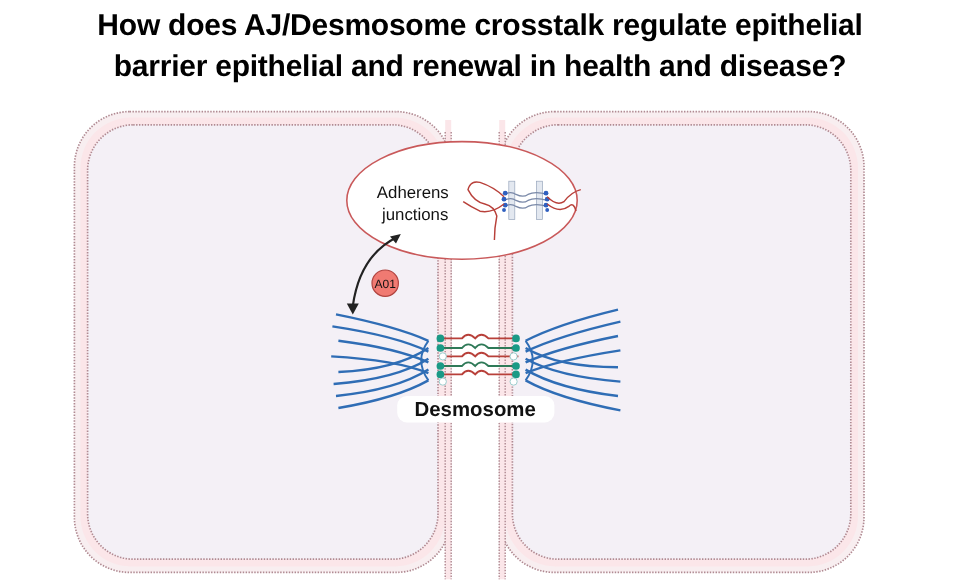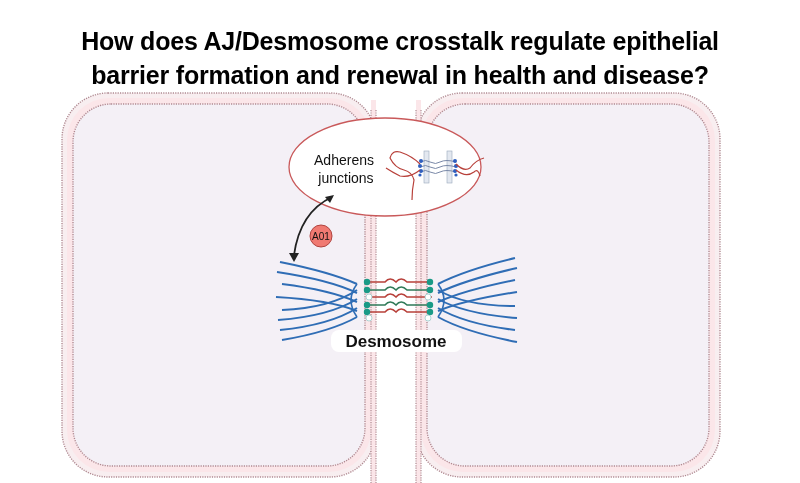--- a/index.html
+++ b/index.html
@@ -1,30 +1,30 @@
 <!DOCTYPE html>
 <html><head>
 <meta charset="utf-8">
 <style>
   html, body { margin: 0; padding: 0; background: #ffffff; }
   body { width: 800px; height: 483px; position: relative; overflow: hidden; font-family: "Liberation Sans", sans-serif; }
   .title {
-    position: absolute; left: 0; top: 24px; width: 800px; text-align: center;
+    position: absolute; left: 0; top: 4px; width: 800px; text-align: center;
     font-family: "Liberation Sans", sans-serif; font-weight: bold; font-size: 25px; line-height: 34px;
     color: #000; letter-spacing: -0.2px;
   }
   svg.diagram { position: absolute; left: 0; top: 0; }
   .lbl { font-family: "Liberation Sans", sans-serif; }
 </style>
 </head>
 <body>
 
 <div class="title">
   <div>How does AJ/Desmosome crosstalk regulate epithelial</div>
-  <div>barrier formation and renewal in health and disease?</div>
+  <div>barrier epithelial and renewal in health and disease?</div>
 </div>
 
 <svg class="diagram" width="800" height="483" viewBox="0 0 800 483">
   <defs>
     <pattern id="dots" width="3" height="3" patternUnits="userSpaceOnUse">
       <circle cx="1.5" cy="1.5" r="0.8" fill="#b08a92"></circle>
     </pattern>
   </defs>
 
   <g>

